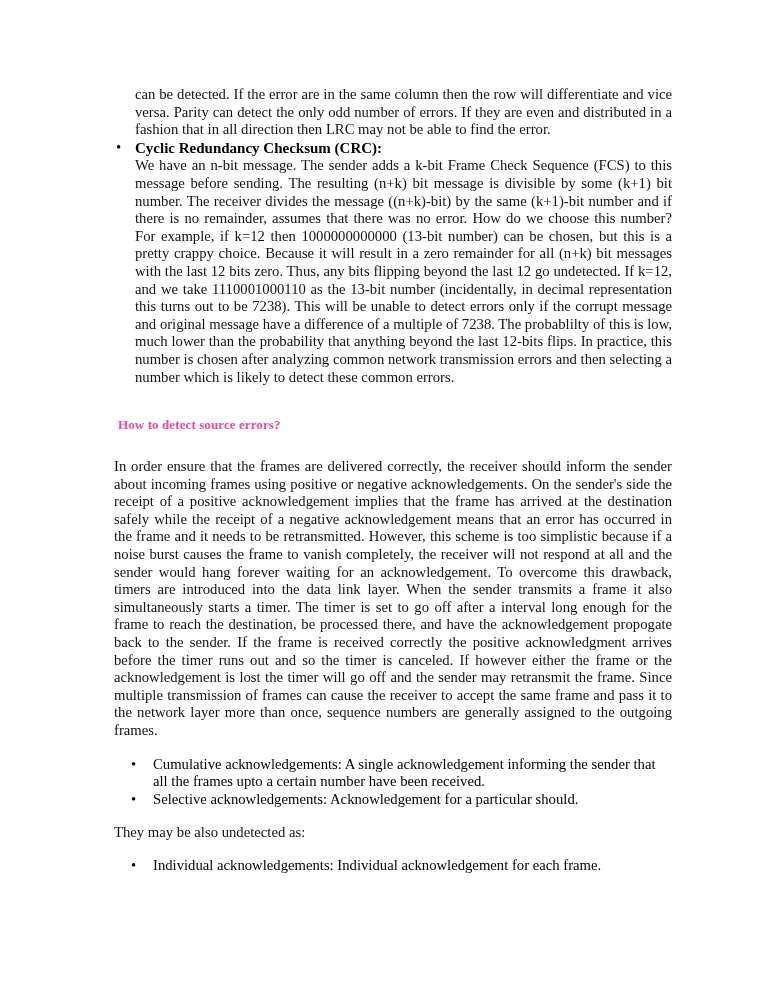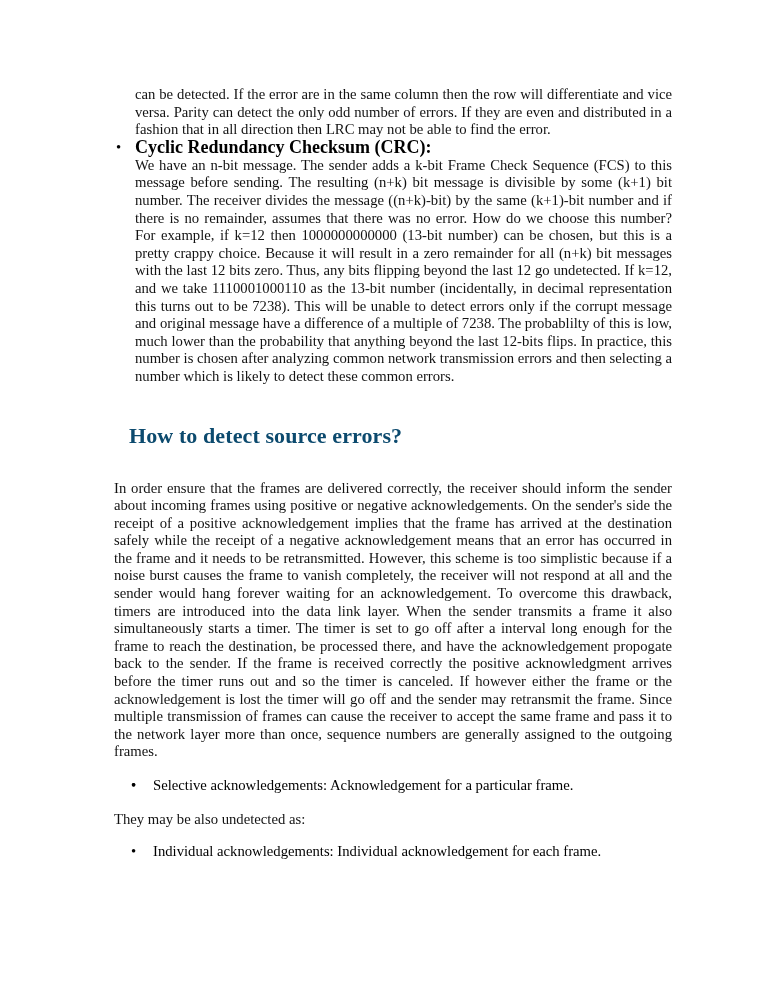--- a/index.html
+++ b/index.html
@@ -55,33 +55,33 @@
     padding-left: 21px;
   }
   .bullet-row .dot {
     position: absolute;
     left: 2px;
     top: 0;
     font-size: 14.7px;
     line-height: 17.6px;
   }
   .bullet-row .btext {
-    font-size: 18px;
+    font-size: 15px;
     line-height: 17.6px;
     text-align: center;
   }
   .bold { font-weight: bold; }
 
   
   .heading {
-    font-size: 22px;
+    font-size: 13px;
     line-height: 19px;
     font-weight: bold;
-    margin: 15px;
-    color: #0c4a6e;
+    margin: 4px;
+    color: #ec4899;
     letter-spacing: 0.1px;
   }
 
   
   .gap-sect-before { height: 25px; }
   .gap-sect-after  { height: 20px; }
   .gap-sm          { height: 16px; }
   .gap-xs          { height: 15px; }
 
   
@@ -126,24 +126,25 @@
     <div class="gap-sect-after"></div>
 
     <p class="para para-justify">In order ensure that the frames are delivered correctly, the receiver should inform the sender about incoming frames using positive or negative acknowledgements. On the sender's side the receipt of a positive acknowledgement implies that the frame has arrived at the destination safely while the receipt of a negative acknowledgement means that an error has occurred in the frame and it needs to be retransmitted. However, this scheme is too simplistic because if a noise burst causes the frame to vanish completely, the receiver will not respond at all and the sender would hang forever waiting for an acknowledgement. To overcome this drawback, timers are introduced into the data link layer. When the sender transmits a frame it also simultaneously starts a timer. The timer is set to go off after a interval long enough for the frame to reach the destination, be processed there, and have the acknowledgement propogate back to the sender. If the frame is received correctly the positive acknowledgment arrives before the timer runs out and so the timer is canceled. If however either the frame or the acknowledgement is lost the timer will go off and the sender may retransmit the frame. Since multiple transmission of frames can cause the receiver to accept the same frame and pass it to the network layer more than once, sequence numbers are generally assigned to the outgoing frames.</p>
 
 
     <div class="gap-sm"></div>
 
     <ul class="list">
       <li>
         <span class="dot">•</span>
+        <span>Cumulative acknowledgements: A single acknowledgement informing the sender that all the frames upto a certain number have been received.</span>
       </li>
       <li>
         <span class="dot">•</span>
-        <span>Selective acknowledgements: Acknowledgement for a particular frame.</span>
+        <span>Selective acknowledgements: Acknowledgement for a particular should.</span>
       </li>
     </ul>
 
     <div class="gap-sm"></div>
 
     <p class="para">They may be also undetected as:</p>
 
     <div class="gap-xs"></div>
 
     <ul class="list">

